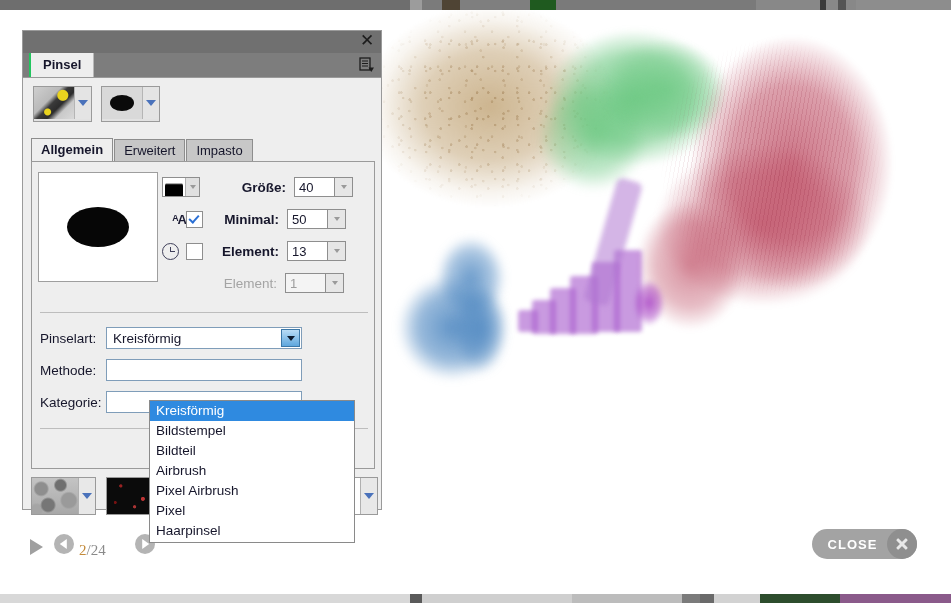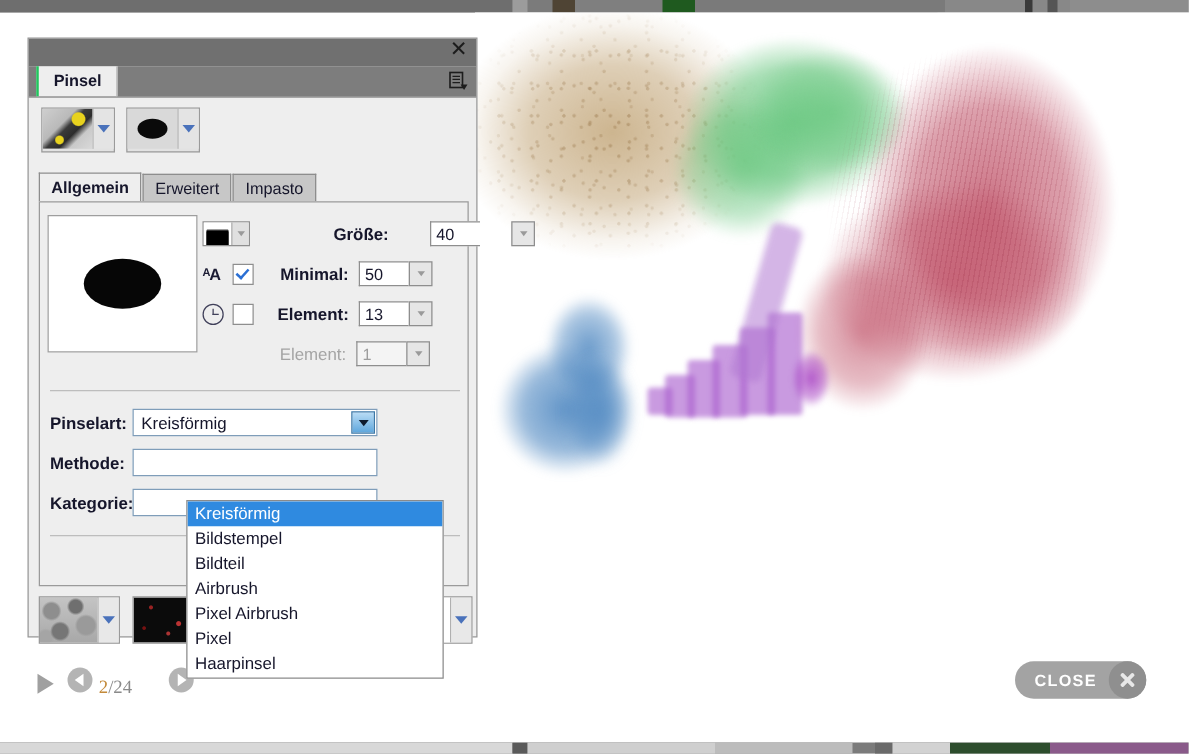--- a/index.html
+++ b/index.html
@@ -279,21 +279,21 @@
   .tri-sm {
     position: absolute; left: 50%; top: 50%;
     transform: translate(-50%,-50%);
     width: 0; height: 0;
     border-left: 3.5px solid transparent;
     border-right: 3.5px solid transparent;
     border-top: 4.5px solid #4a72bb;
   }
   .tri-sm.grey { border-top-color: #9a9a9a; }
 
-  .aa-icon { width: 24px; font-size: 13px; font-weight: bold; letter-spacing: -1px; color: #1b1b33; }
+  .aa-icon { width: 24px; font-size: 13px; font-weight: bold; letter-spacing: -1px; color: #1b1b33; text-align: right; }
   .chk {
     width: 15px; height: 15px;
     border: 1px solid #8e8e8e;
     background: #ffffff;
     position: relative;
     cursor: pointer;
   }
   .chk.on::after {
     content: "";
     position: absolute; left: 4px; top: 1px;
@@ -344,21 +344,21 @@
   }
 
   .hr {
     position: absolute; left: 8px; width: 328px;
     height: 1px; background: #bdbdbd;
   }
 
   
   .sel-row { position: absolute; left: 8px; height: 24px; display: flex; align-items: center; }
   .sel-label {
-    width: 66px; font-weight: bold; font-size: 13.5px; color: #16162b;
+    width: 66px; font-weight: normal; font-size: 13.5px; color: #16162b;
   }
   .sel-control {
     width: 196px; height: 22px;
     background: #ffffff;
     border: 1px solid #7f9db9;
     box-sizing: border-box;
     display: flex; align-items: center;
     position: relative;
     cursor: pointer;
   }
@@ -594,21 +594,21 @@
       <div class="tab">Erweitert</div>
       <div class="tab">Impasto</div>
     </div>
 
     <div id="tabpanel">
 
       <div id="preview-box">
         <div id="preview-ellipse"></div>
       </div>
 
-      <div class="opt-row" style="top:12px;gap:25px;">
+      <div class="opt-row" style="top:12px;">
         <div class="mini-combo">
           <div class="mc-swatch">
               <div class="grad-blk"></div>
             </div>
           <div class="mc-arrow">
               <span class="tri-sm grey"></span>
             </div>
         </div>
         <div class="opt-label">Größe:</div>
         <div class="num-field">40</div>

